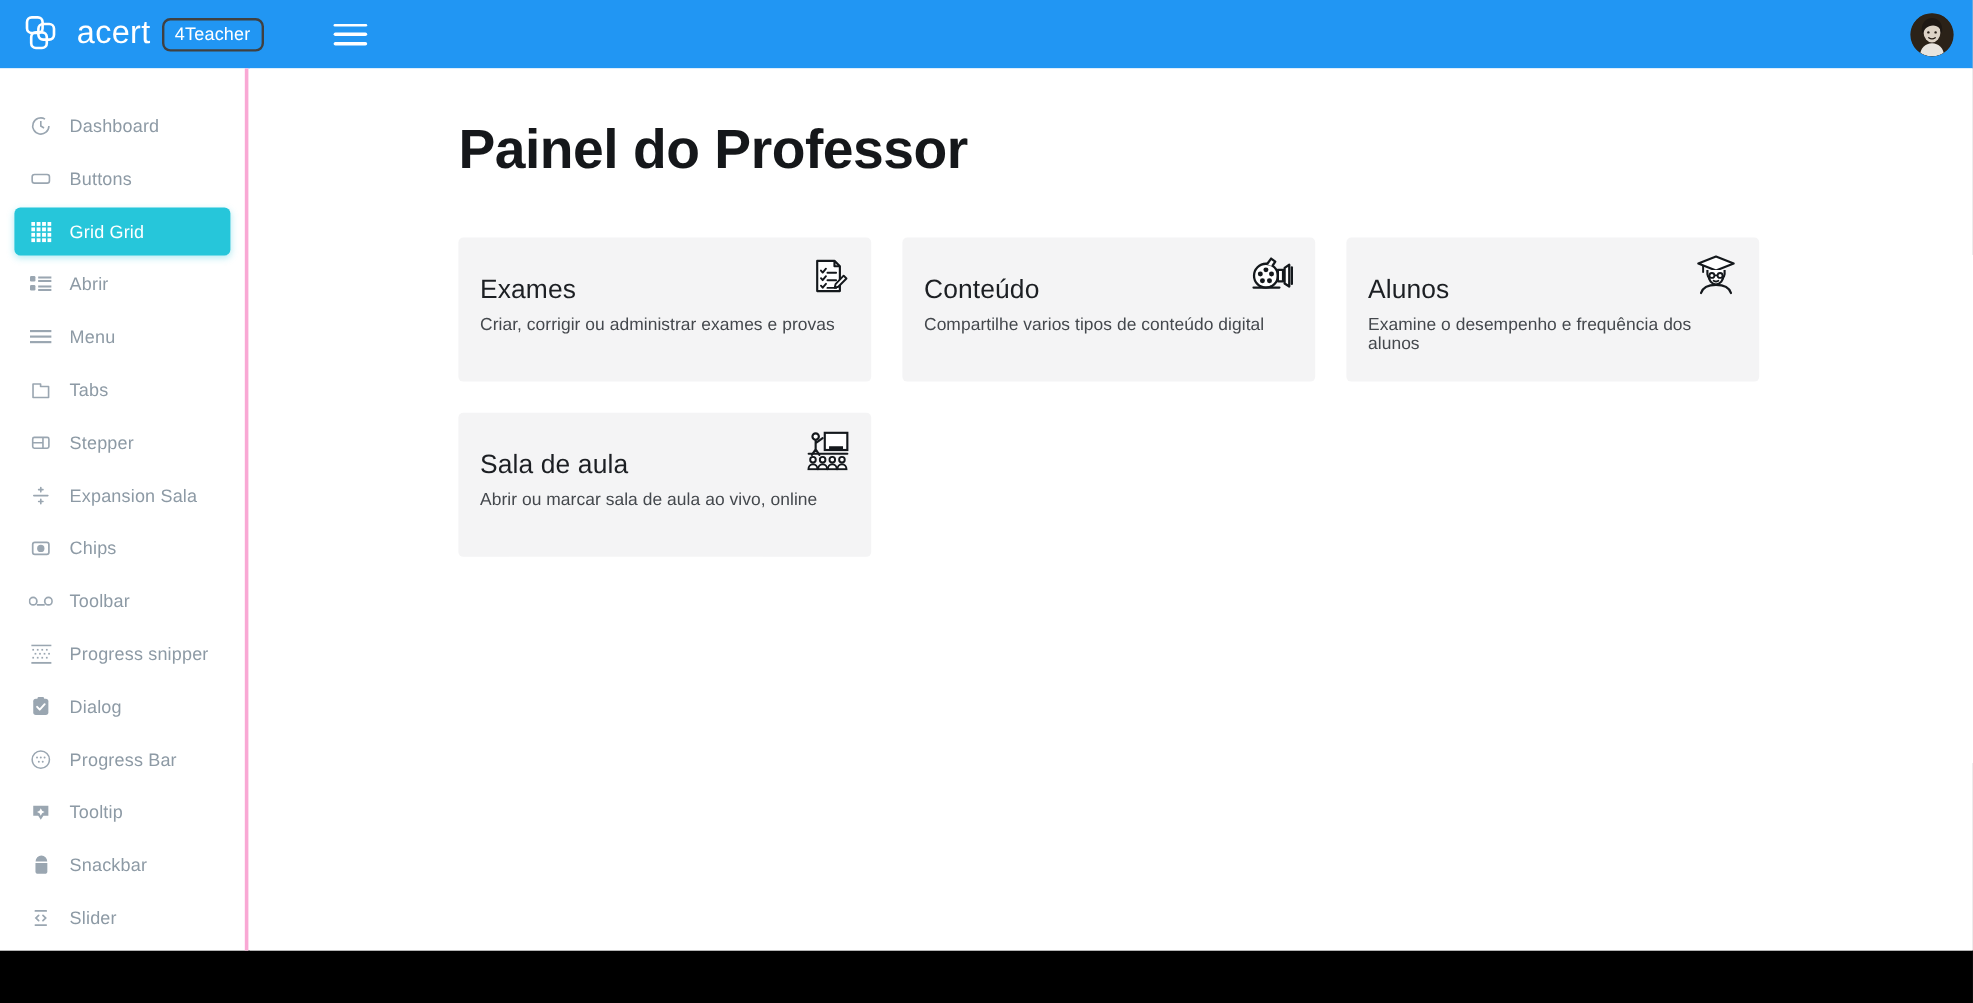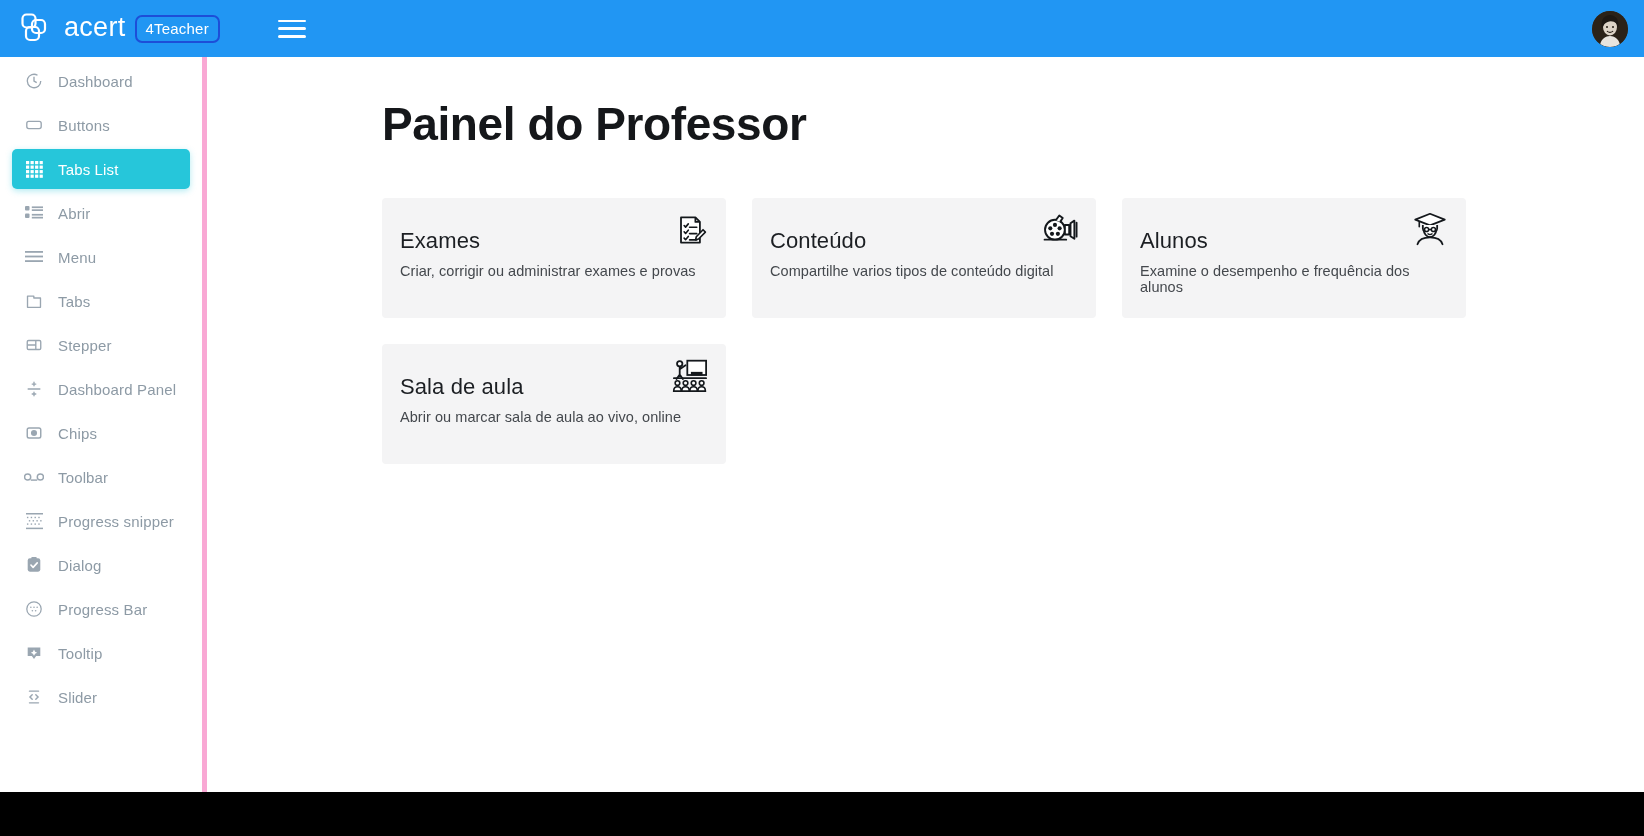--- a/index.html
+++ b/index.html
@@ -47,21 +47,21 @@
   .brand-text {
     color: #ffffff;
     font-size: 27px;
     letter-spacing: 0.3px;
     font-weight: 400;
     line-height: 1;
     padding-bottom: 3px;
   }
   .brand-badge {
     margin-left: 9px;
-    border: 2px solid #1d4ed8;
+    border: 2px solid #404040;
     border-radius: 7px;
     color: #ffffff;
     font-size: 15px;
     padding: 4px 9px 5px 9px;
     line-height: 1;
     letter-spacing: 0.2px;
   }
 
   .hamburger {
     margin-left: 58px;
@@ -93,23 +93,23 @@
   }
   .avatar svg { display: block; }
 
   
   .sidebar {
     position: absolute;
     left: 0; top: 57px;
     width: 207px;
     height: 761px;
     background: #ffffff;
-    border-right: 5px solid #f9a8d4;
+    border-right: 3px solid #f9a8d4;
     overflow: hidden;
-    padding-top: 0;
+    padding-top: 24px;
   }
 
   .nav-item {
     display: flex;
     align-items: center;
     height: 40px;
     margin: 4px 12px;
     padding: 0 12px;
     border-radius: 5px;
     color: #8d9aa5;
@@ -271,21 +271,21 @@
           <rect x="0" y="9.6" width="3.4" height="3.4"></rect>
             <rect x="4.8" y="9.6" width="3.4" height="3.4"></rect>
             <rect x="9.6" y="9.6" width="3.4" height="3.4"></rect>
             <rect x="14.4" y="9.6" width="3.4" height="3.4"></rect>
           <rect x="0" y="14.4" width="3.4" height="3.4"></rect>
             <rect x="4.8" y="14.4" width="3.4" height="3.4"></rect>
             <rect x="9.6" y="14.4" width="3.4" height="3.4"></rect>
             <rect x="14.4" y="14.4" width="3.4" height="3.4"></rect>
         </svg>
       </span>
-      <span>Tabs List</span>
+      <span>Grid Grid</span>
     </div>
 
     <div class="nav-item">
       <span class="nav-icon">
         <svg width="18" height="18" viewBox="0 0 18 18" fill="currentColor">
           <rect x="0" y="2" width="4.5" height="4.5" rx="1"></rect>
             <rect x="0" y="9.5" width="4.5" height="4.5" rx="1"></rect>
           <rect x="6.8" y="2.4" width="11.2" height="1.7"></rect>
             <rect x="6.8" y="5.3" width="11.2" height="1.7"></rect>
           <rect x="6.8" y="9.9" width="11.2" height="1.7"></rect>
@@ -326,21 +326,21 @@
     </div>
 
     <div class="nav-item">
       <span class="nav-icon">
         <svg width="18" height="18" viewBox="0 0 20 20" fill="none" stroke="currentColor" stroke-width="1.5" stroke-linecap="round">
           <path d="M10 2.5v4M8 4.5h4"></path>
             <path d="M3.5 10h13"></path>
             <path d="M10 17.5v-4M8 15.5h4"></path>
         </svg>
       </span>
-      <span>Dashboard Panel</span>
+      <span>Expansion Sala</span>
     </div>
 
     <div class="nav-item">
       <span class="nav-icon">
         <svg width="18" height="18" viewBox="0 0 20 20" fill="none" stroke="currentColor" stroke-width="1.6">
           <rect x="2.5" y="4.5" width="15" height="11" rx="2"></rect>
             <circle cx="10" cy="10" r="3.4" fill="currentColor" stroke="none"></circle>
         </svg>
       </span>
       <span>Chips</span>
@@ -409,20 +409,31 @@
     <div class="nav-item">
       <span class="nav-icon">
         <svg width="18" height="18" viewBox="0 0 20 20">
           <path d="M3 3.8h14v9.4h-4.6L10 16.8l-2.4-3.6H3z" fill="currentColor" rx="2"></path>
           <path d="M10 6.2l1.2 2.3 2.3 1.2-2.3 1.2L10 13l-1.2-2.1-2.3-1.2 2.3-1.2z" fill="#fff"></path>
         </svg>
       </span>
       <span>Tooltip</span>
     </div>
 
+    <div class="nav-item">
+      <span class="nav-icon">
+        <svg width="15" height="18" viewBox="0 0 16 20" fill="currentColor">
+          <path d="M2.5 8h11v7.5a2.5 2.5 0 0 1-2.5 2.5H5a2.5 2.5 0 0 1-2.5-2.5z"></path>
+          <path d="M2.6 6.5a5.4 5.4 0 0 1 10.8 0z"></path>
+          <rect x="4.6" y="2.4" width="1.3" height="2.6" rx="0.6"></rect>
+          <rect x="10.1" y="2.4" width="1.3" height="2.6" rx="0.6"></rect>
+        </svg>
+      </span>
+      <span>Snackbar</span>
+    </div>
 
     <div class="nav-item">
       <span class="nav-icon">
         <svg width="18" height="18" viewBox="0 0 20 20" fill="none" stroke="currentColor" stroke-width="1.6" stroke-linecap="round">
           <path d="M5 3.5h10M5 16.5h10"></path>
           <path d="M8 7.5L5.5 10 8 12.5M12 7.5L14.5 10 12 12.5"></path>
         </svg>
       </span>
       <span>Slider</span>
     </div>

